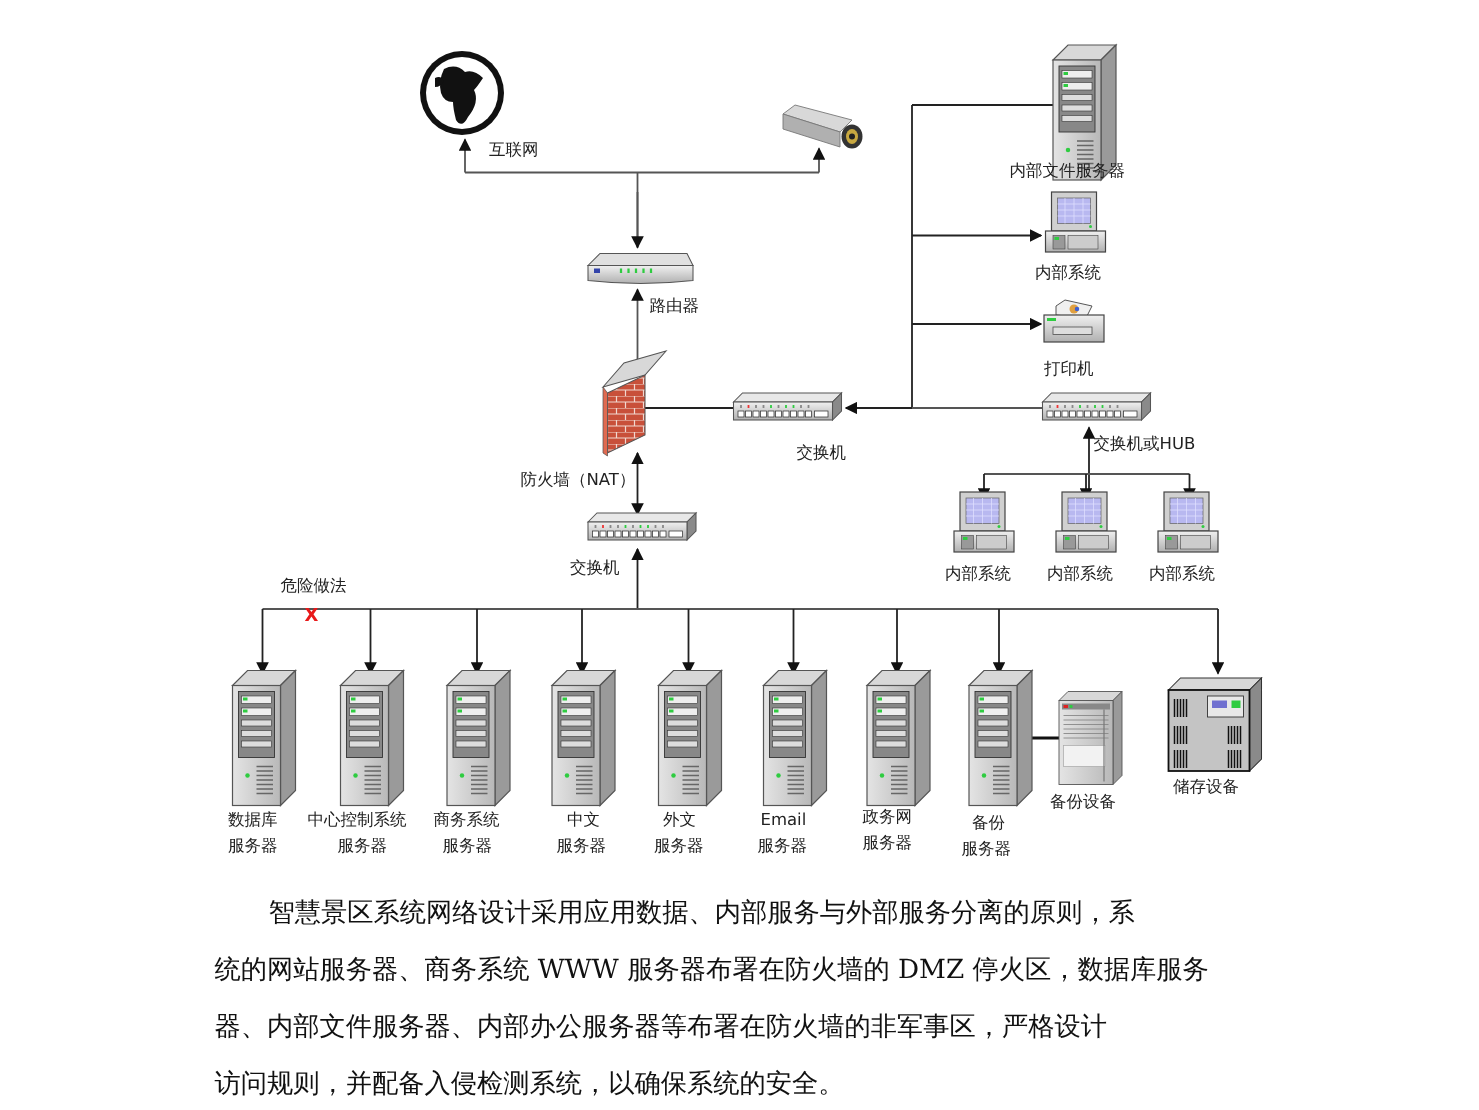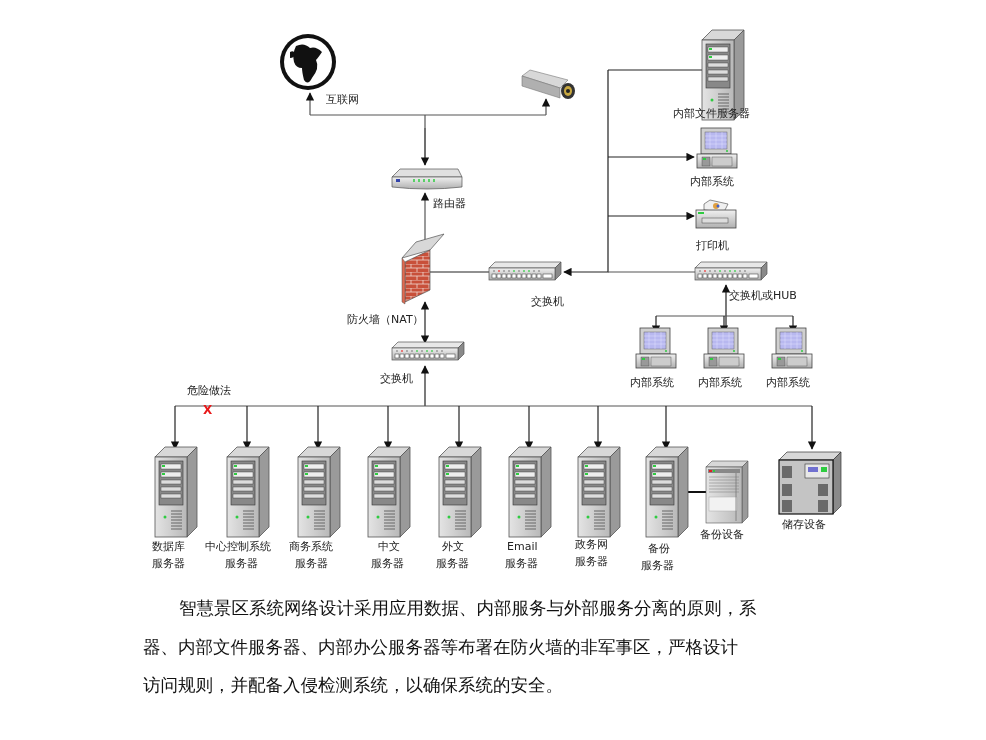--- a/index.html
+++ b/index.html
@@ -7,21 +7,21 @@
   #diagram { position: absolute; left: 0; top: 0; width: 986px; height: 590px; }
   #diagram text { font-family: "DejaVu Sans", sans-serif; fill: #222; }
   .lbl { font-size: 11px; }
   .wire { stroke: #555; stroke-width: 1.2; fill: none; }
   .wire-dark { stroke: #222; stroke-width: 1.2; fill: none; }
   .para {
     position: absolute; left: 143px; top: 590px; width: 700px;
     font-family: "DejaVu Serif", serif; font-size: 17.5px; line-height: 38px; color: #111;
   }
   .para .line { display: block; white-space: nowrap; }
-  .para .indent { padding-left: 36px; font-family: Liberation Mono, monospace; }
+  .para .indent { padding-left: 36px; }
 </style>
 </head>
 <body>
 
 <svg id="diagram" viewBox="0 0 986 590" xmlns="http://www.w3.org/2000/svg">
   <defs>
     <marker id="arr" viewBox="0 0 10 10" refX="9" refY="5" markerWidth="7" markerHeight="7" orient="auto-start-reverse">
       <path d="M0,0 L10,5 L0,10 z" fill="#111"></path>
     </marker>
     <linearGradient id="gSrv" x1="0" x2="1">
@@ -304,15 +304,16 @@
         <path d="M40,32 V44 M42,32 V44 M44,32 V44 M46,32 V44 M48,32 V44"></path>
         <path d="M40,48 V60 M42,48 V60 M44,48 V60 M46,48 V60 M48,48 V60"></path>
       </g>
     </g>
     <text class="lbl" x="782" y="528">储存设备</text>
   </g>
 </svg>
 
 <div class="para">
   <span class="line indent">智慧景区系统网络设计采用应用数据、内部服务与外部服务分离的原则，系</span>
+  <span class="line">统的网站服务器、商务系统 WWW 服务器布署在防火墙的 DMZ 停火区，数据库服务</span>
   <span class="line">器、内部文件服务器、内部办公服务器等布署在防火墙的非军事区，严格设计</span>
   <span class="line">访问规则，并配备入侵检测系统，以确保系统的安全。</span>
 </div>
 
 </body></html>

